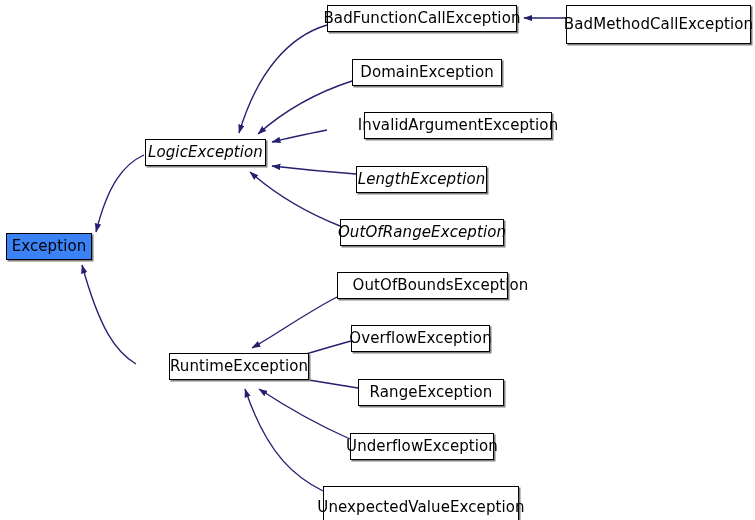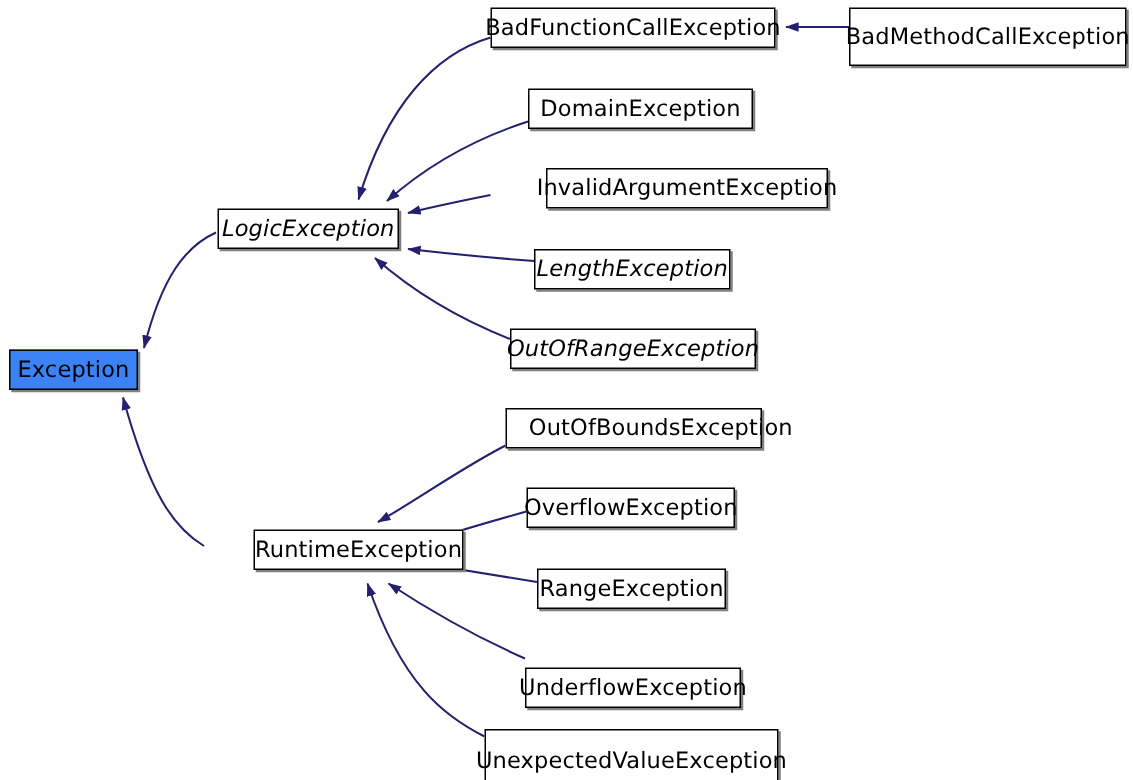--- a/index.html
+++ b/index.html
@@ -112,24 +112,24 @@
       </div>
       <div class="node-box" style="left: 340px; top: 219px; width: 164px; height: 27px; font-style: italic;">
         <span>OutOfRangeException</span>
       </div>
       <div class="node-box" style="left: 337px; top: 272px; width: 171px; height: 27px; padding-left: 36px;">
         <span>OutOfBoundsException</span>
       </div>
       <div class="node-box" style="left: 351px; top: 325px; width: 139px; height: 27px;">
         <span>OverflowException</span>
       </div>
-      <div class="node-box" style="left: 358px; top: 379px; width: 126px; height: 27px;">
+      <div class="node-box" style="left: 358px; top: 379px; width: 146px; height: 27px;">
         <span>RangeException</span>
       </div>
-      <div class="node-box" style="left: 350px; top: 433px; width: 144px; height: 27px; margin-top: 12px;">
+      <div class="node-box" style="left: 350px; top: 433px; width: 144px; height: 27px;">
         <span>UnderflowException</span>
       </div>
       <div class="node-box" style="left: 323px; top: 486px; width: 196px; height: 43px;">
         <span>UnexpectedValueException</span>
       </div>
     </div>
 
 </div>
 
 </body></html>

